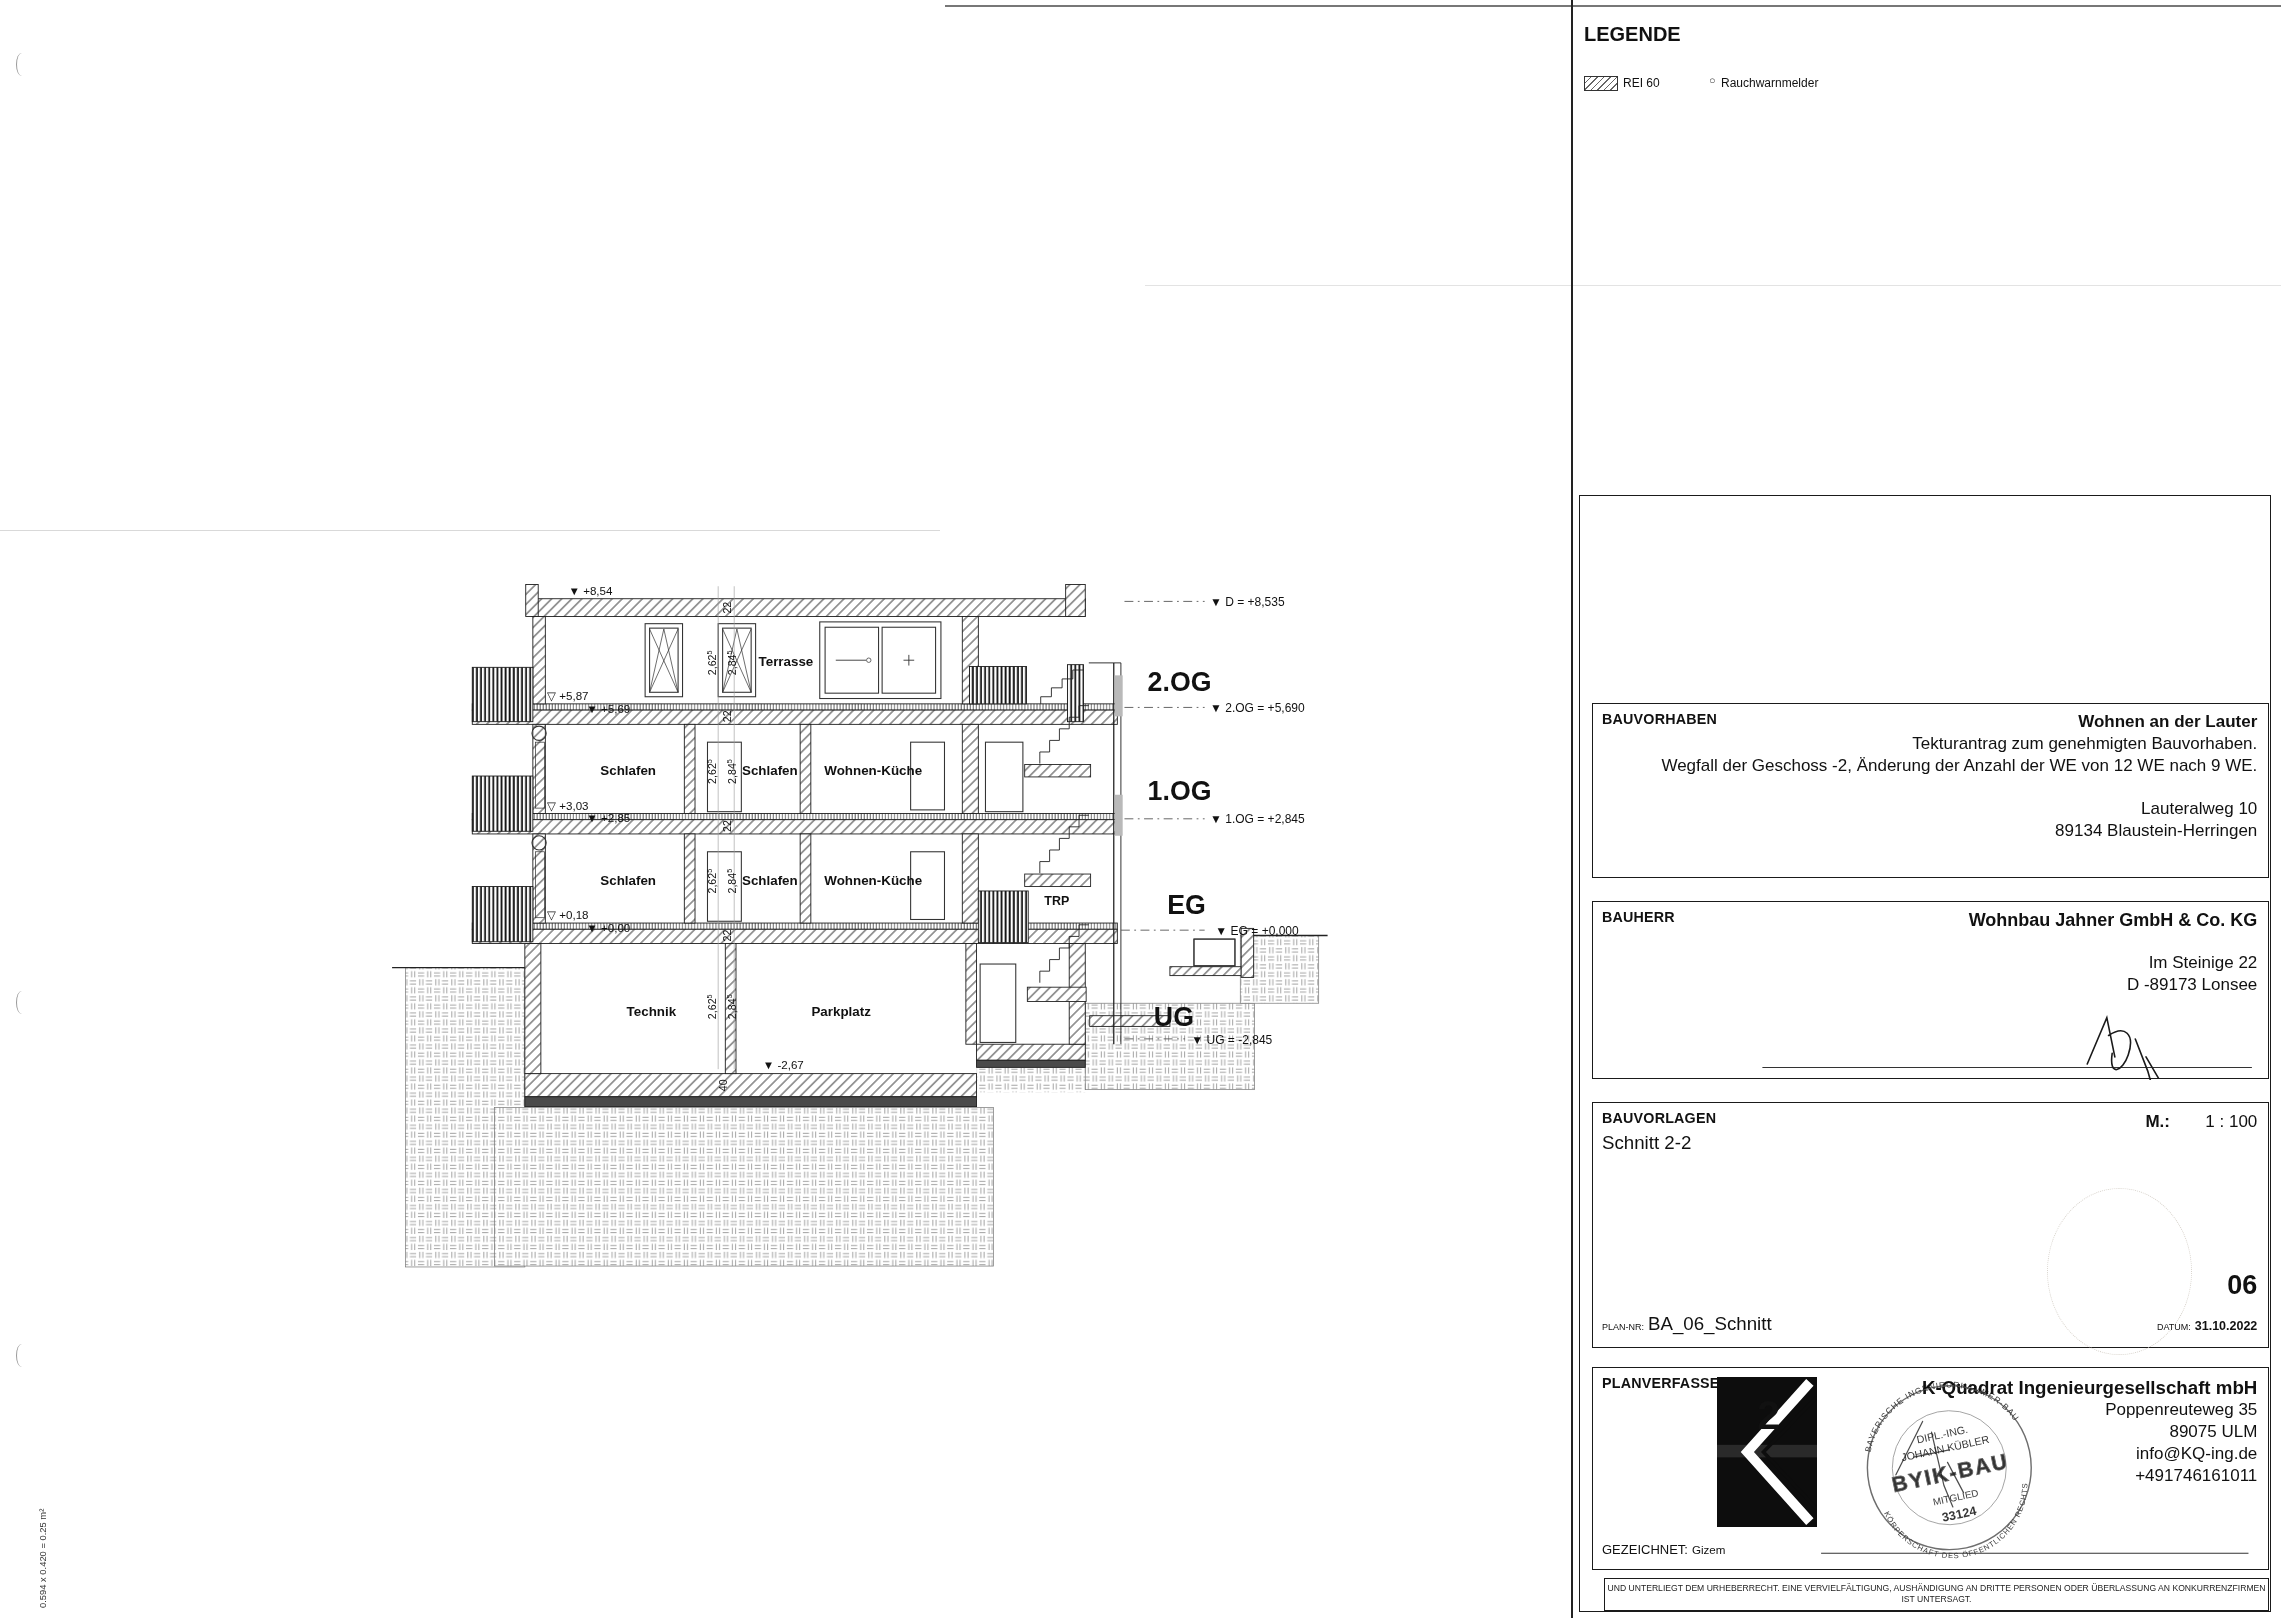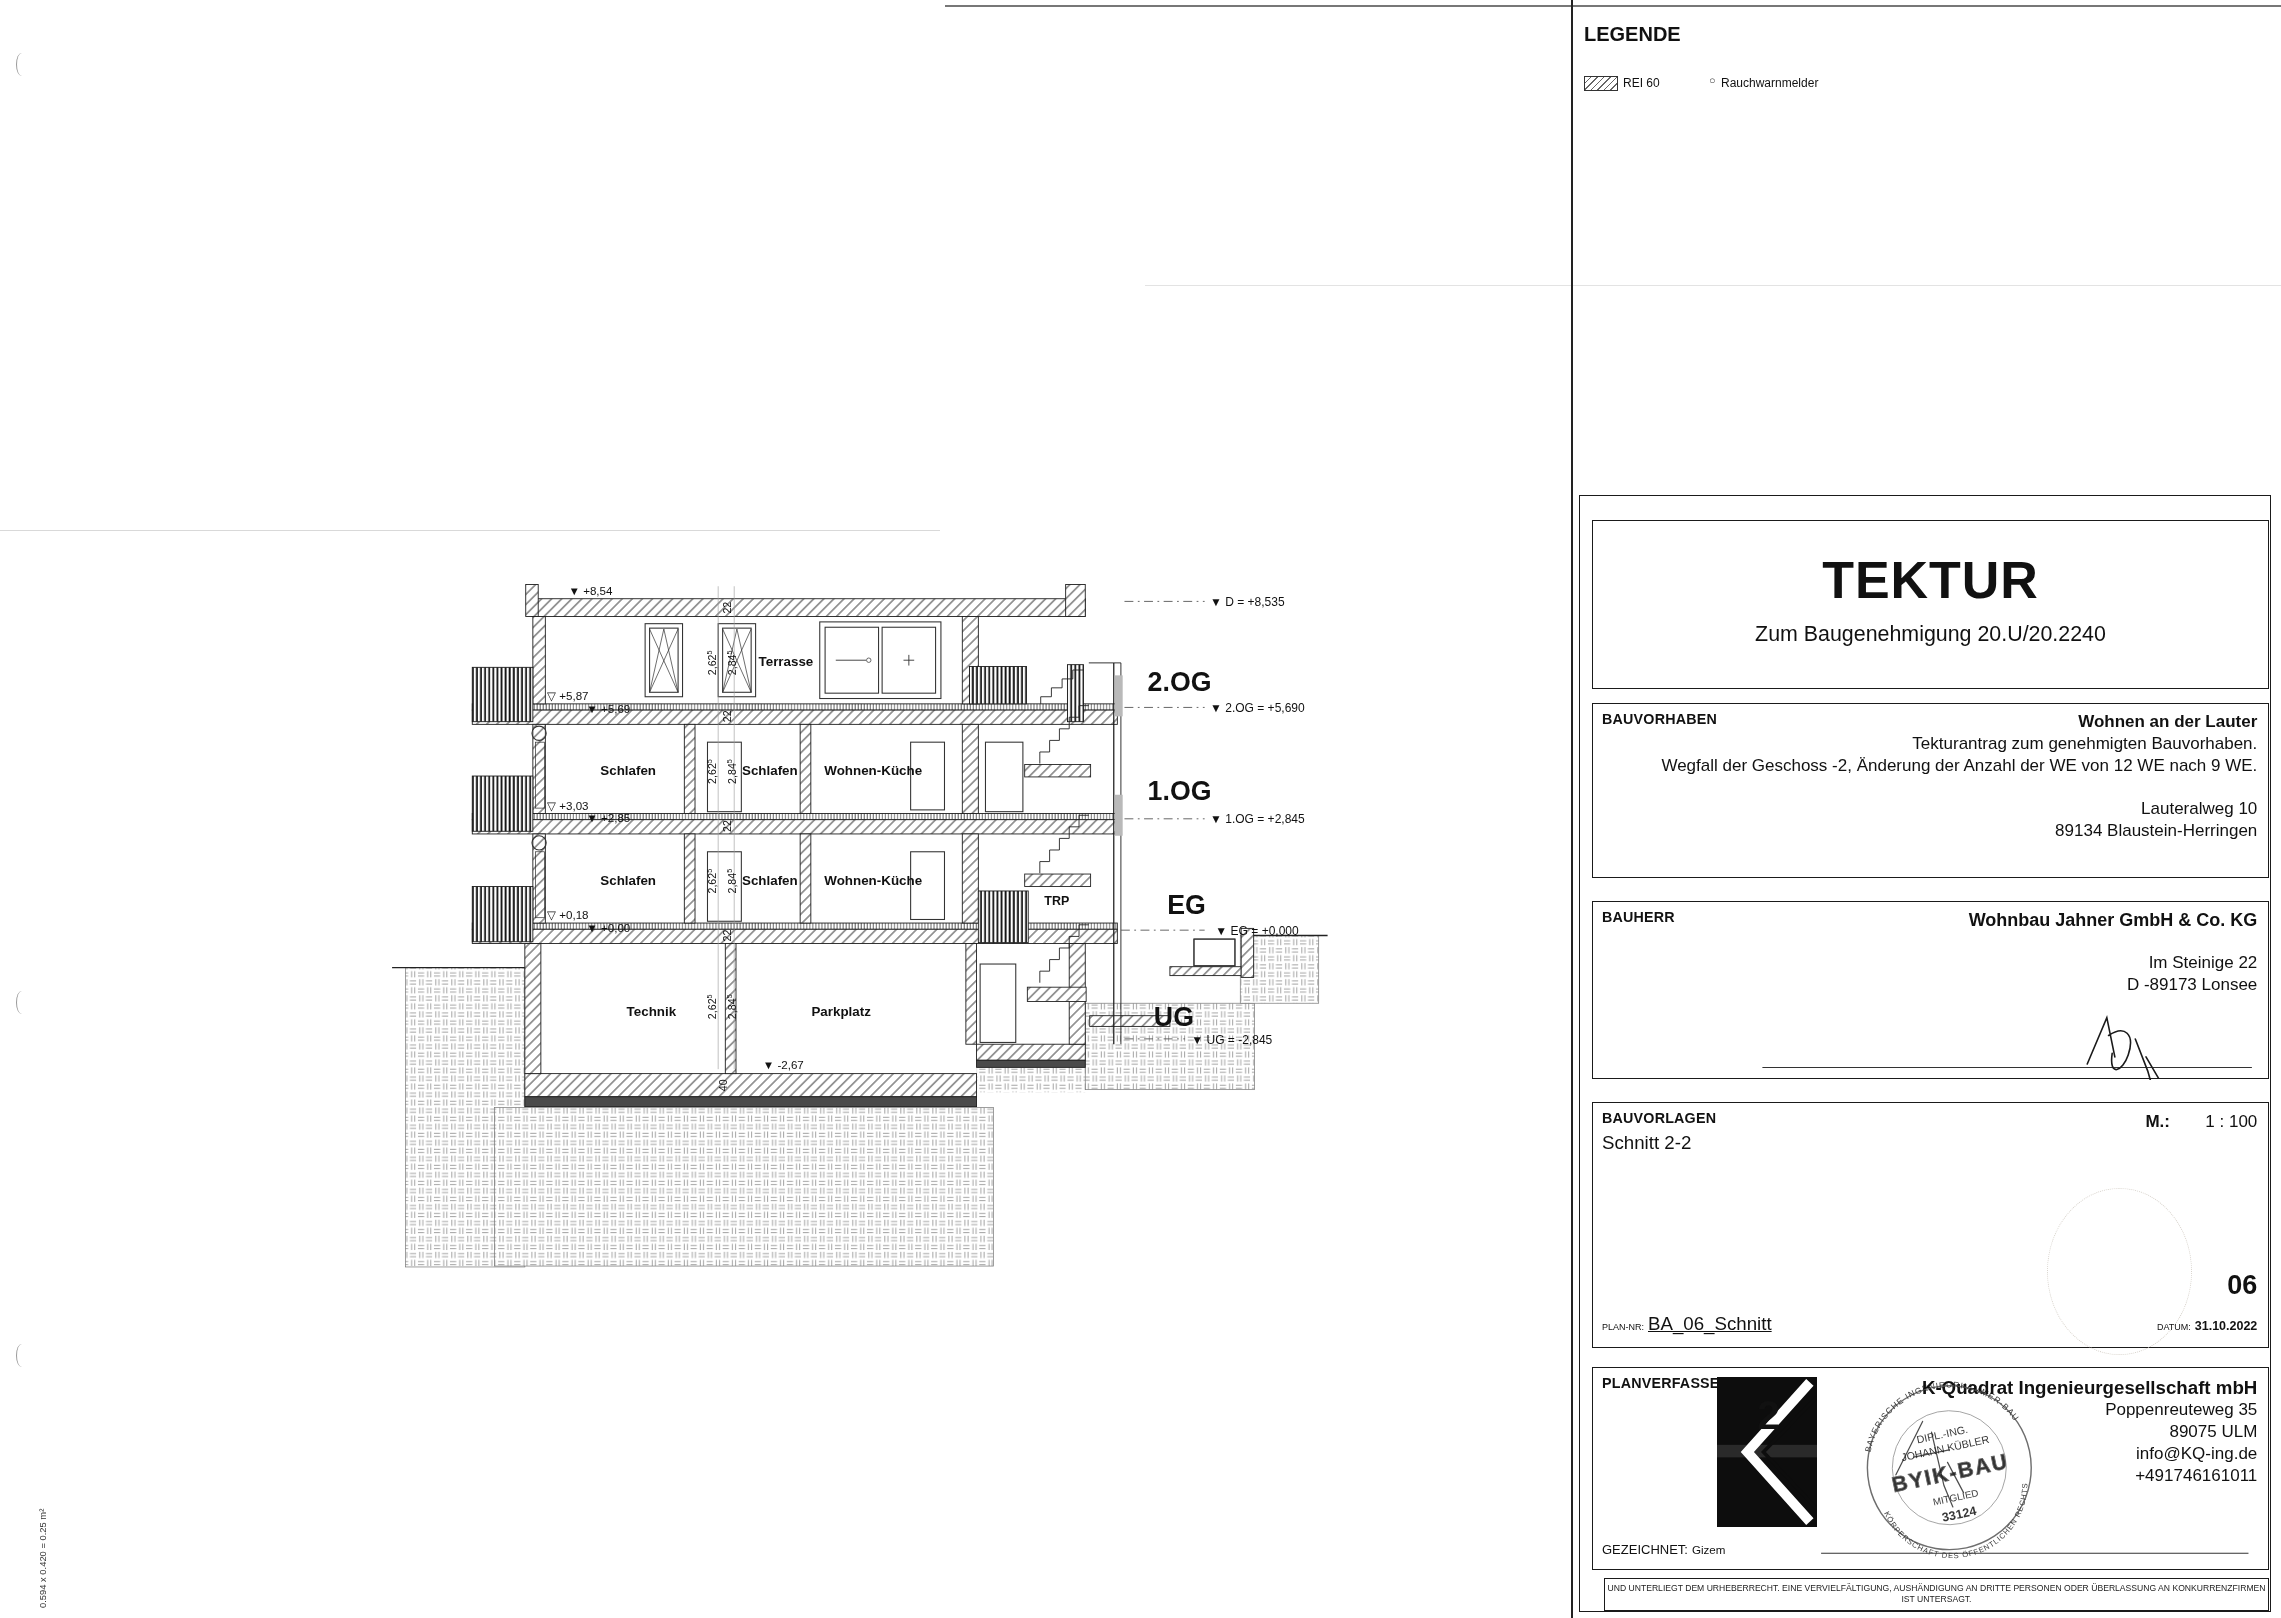--- a/index.html
+++ b/index.html
@@ -270,24 +270,20 @@
   <div class="abs" style="left:1584px;top:23px;width:677px;">
     <div style="font-weight:bold;font-size:20px;">LEGENDE</div>
     <div class="legend-swatch" style="left:0;top:53px;"></div>
     <span class="abs" style="left:39px;top:53px;font-size:12px;">REI 60</span>
     <span class="abs" style="left:125px;top:51px;font-size:10.7px;color:#333;">○</span>
     <span class="abs" style="left:137px;top:53px;font-size:12px;">Rauchwarnmelder</span>
   </div>
 
   <div class="tb-box" style="left:1579px;top:495px;width:692px;height:1117px;border-width:1.3px;"></div>
 
-  <div class="tb-box" style="left:1592px;top:520px;width:677px;height:169px;">
-    <div style="text-align:center;margin-top:28.5px;font-size:52px;font-weight:bold;letter-spacing:0.9px;">TEKTUR</div>
-    <div style="text-align:center;margin-top:12.5px;font-size:21.4px;">Zum Baugenehmigung 20.U/20.2240</div>
-  </div>
 
   <div class="tb-box" style="left:1592px;top:703px;width:677px;height:175px;padding-left:32px;">
     <div class="tb-label" style="position:absolute;left:9px;top:7.1px;">BAUVORHABEN</div>
     <div class="rtext" style="top:7.1px;width:624px;">
       <div class="b">Wohnen an der Lauter</div>
       <div>Tekturantrag zum genehmigten Bauvorhaben.</div>
       <div>Wegfall der Geschoss -2, Änderung der Anzahl der WE von 12 WE nach 9 WE.</div>
       <div style="height:21.4px;"></div>
       <div>Lauteralweg 10</div>
       <div>89134  Blaustein-Herringen</div>
@@ -311,21 +307,21 @@
   <div class="tb-box" style="left:1592px;top:1102px;width:677px;height:246px;">
     <div class="tb-label" style="position:absolute;left:9px;top:7.1px;">BAUVORLAGEN</div>
     <div style="position:absolute;left:9px;top:28.5px;font-size:18.7px;">Schnitt 2-2</div>
     <div style="position:absolute;right:98px;top:9px;font-size:17px;font-weight:bold;">M.:</div>
     <div style="position:absolute;right:10.7px;top:9px;font-size:17px;">1 : 100</div>
 
     <div class="stamp-blue" style="left:454px;top:85px;width:143px;height:165px;border:1.8px dotted #cfc9c0;opacity:.8;"></div>
     <div style="position:absolute;right:10.7px;bottom:46px;font-size:27px;font-weight:bold;">06</div>
     <div style="position:absolute;left:9px;bottom:12.5px;">
       <span style="font-size:9px;">PLAN-NR:</span>
-      <span style="font-size:18.7px;text-decoration:underline;">BA_06_Schnitt</span>
+      <span style="font-size:18.7px;">BA_06_Schnitt</span>
     </div>
     <div style="position:absolute;right:10.7px;bottom:14.3px;">
       <span style="font-size:9px;">DATUM:</span>
       <span style="font-size:12.5px;font-weight:bold;">31.10.2022</span>
     </div>
   </div>
 
   <div class="tb-box" style="left:1592px;top:1367px;width:677px;height:203px;">
     <div class="tb-label" style="position:absolute;left:9px;top:7.1px;">PLANVERFASSER</div>
 

